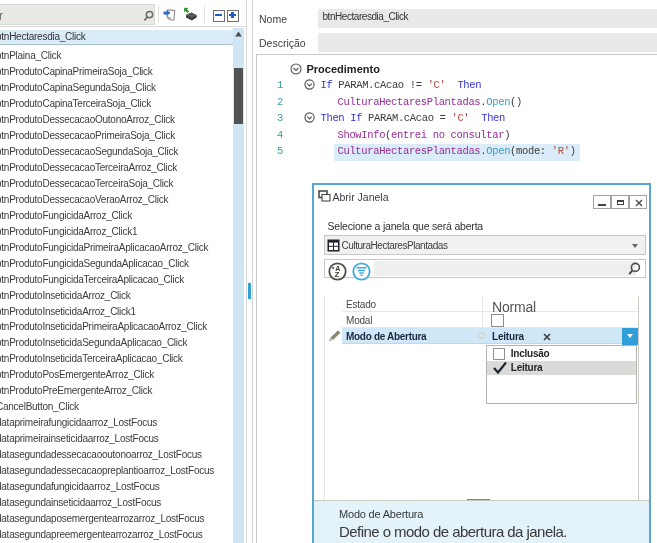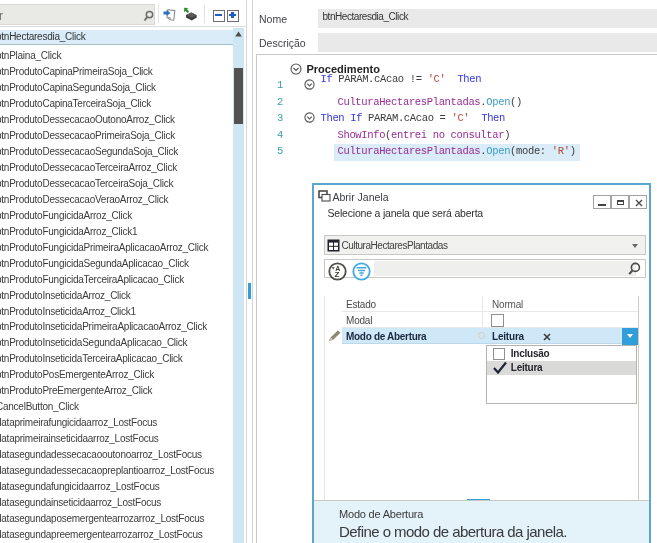--- a/index.html
+++ b/index.html
@@ -42,21 +42,21 @@
 #dialog *{box-sizing:border-box;}
 .d{position:absolute;}
 .winbtn{top:9.5px;width:18px;height:14px;border:1px solid #a2a2a2;background:#fff;}
 #combo{left:10px;top:50px;width:322px;height:20px;background:#f1f1ef;border:1px solid #c7c7c5;}
 #srchrow{left:10px;top:74.3px;width:322px;height:19px;background:#fff;border:1px solid #c7c7c5;}
 #srchin{position:absolute;left:49px;top:1px;width:262px;height:15px;background:#efefed;}
 #ghead{left:10.5px;top:94.5px;width:313.5px;height:16px;background:#efefed;border-bottom:1px solid #dadad8;}
 #ghead span{position:absolute;left:21px;top:1.5px;font-size:12px;letter-spacing:-0.2px;color:#6f6f6f;}
 .grow{left:28.5px;width:295.5px;height:16px;border-bottom:1px solid #e8e8e6;background:#fff;}
 .grow .lab{position:absolute;left:4px;top:2.5px;font-size:10px;letter-spacing:-0.2px;color:#484848;}
-.grow .val{position:absolute;left:150px;top:2.5px;font-size:10px;letter-spacing:-0.2px;color:#555;}
+.grow .val{position:absolute;left:150px;top:2.5px;font-size:14px;letter-spacing:-0.2px;color:#555;}
 .cdiv{position:absolute;left:140px;top:0;width:1px;height:100%;background:#e8e8e6;}
 #gridright{left:324px;top:110.5px;width:1px;height:205px;background:#ccccc4;}
 #gridleft{left:10.5px;top:110.5px;width:1px;height:205px;background:#e6e6e4;}
 #ddown{left:172.8px;top:160px;width:151px;height:58.5px;background:#fff;border:1px solid #b3b3b1;}
 .ditem{position:absolute;left:0;width:149px;height:14px;}
 .ditem .cb{position:absolute;left:5.8px;top:1.4px;width:11.5px;height:11.5px;border:1px solid #919191;background:#fff;}
 .ditem .dl{position:absolute;left:23.5px;top:1.2px;font-size:10px;letter-spacing:-0.25px;font-weight:600;color:#26262b;}
 #descarea{left:0;top:315px;width:335.5px;height:43px;background:#e4f2fa;border-top:1.5px solid #c9c9c1;}
 </style></head>
 <body>
@@ -155,21 +155,21 @@
 <div class="lnum mono" style="left:263px;top:128.8px">4</div>
 <div class="lnum mono" style="left:263px;top:145.4px">5</div>
 <svg class="abs" style="left:304px;top:79px" width="11" height="11" viewBox="0 0 12 12">
     <circle cx="6" cy="6" r="5" fill="none" stroke="#555" stroke-width="1.2"></circle>
     <path d="M3.5 5 L6 7.5 L8.5 5" fill="none" stroke="#555" stroke-width="1.2"></path>
   </svg>
 <svg class="abs" style="left:304px;top:112.2px" width="11" height="11" viewBox="0 0 12 12">
     <circle cx="6" cy="6" r="5" fill="none" stroke="#555" stroke-width="1.2"></circle>
     <path d="M3.5 5 L6 7.5 L8.5 5" fill="none" stroke="#555" stroke-width="1.2"></path>
   </svg>
-<div class="cline mono" style="left:320.5px;top:73px"><span class="kw">If</span><span class="pl"> PARAM.cAcao != </span><span class="st">'C'</span><span class="kw">  Then</span></div>
+<div class="cline mono" style="left:320.5px;top:79px"><span class="kw">If</span><span class="pl"> PARAM.cAcao != </span><span class="st">'C'</span><span class="kw">  Then</span></div>
 <div class="cline mono" style="left:337.5px;top:95.6px"><span class="id">CulturaHectaresPlantadas</span><span class="pl">.</span><span class="op">Open</span><span class="pl">()</span></div>
 <div class="cline mono" style="left:320.5px;top:112.2px"><span class="kw">Then If</span><span class="pl"> PARAM.cAcao = </span><span class="st">'C'</span><span class="kw">  Then</span></div>
 <div class="cline mono" style="left:337.5px;top:128.8px"><span class="id">ShowInfo</span><span class="pl">(</span><span class="id">entrei no consultar</span><span class="pl">)</span></div>
 <div class="cline mono" style="left:337.5px;top:145.4px"><span class="id">CulturaHectaresPlantadas</span><span class="pl">.</span><span class="op">Open</span><span class="pl">(mode: </span><span class="st">'R'</span><span class="pl">)</span></div>
 
 <div class="abs" id="dialog">
   <svg class="d" style="left:4.5px;top:5px" width="13" height="12" viewBox="0 0 13 12">
     <rect x="1" y="1" width="8" height="6.5" fill="none" stroke="#4a4a4a" stroke-width="1.6"></rect>
     <rect x="4" y="4.5" width="8" height="6.5" fill="#fff" stroke="#4a4a4a" stroke-width="1.1"></rect>
   </svg>
@@ -178,21 +178,21 @@
       <div class="d" style="left:4px;top:8px;width:8px;height:2px;background:#444"></div>
     </div>
   <div class="d winbtn" style="left:297.5px">
       <div class="d" style="left:4.5px;top:4px;width:7px;height:5.5px;border:1.5px solid #444;border-top-width:2px"></div>
     </div>
   <div class="d winbtn" style="left:315.5px">
       <svg style="position:absolute;left:4.5px;top:3.5px" width="8" height="8" viewBox="0 0 8 8">
         <path d="M1 1 L7 7 M7 1 L1 7" stroke="#4a4a4a" stroke-width="1.4"></path>
       </svg>
     </div>
-  <div class="d" style="left:14px;top:22px;font-size:10.5px;letter-spacing:-0.2px;color:#303030">Selecione a janela que será aberta</div>
+  <div class="d" style="left:14px;top:35px;font-size:10.5px;letter-spacing:-0.2px;color:#303030">Selecione a janela que será aberta</div>
   <div class="d" id="combo">
     <svg class="d" style="left:2.5px;top:2.5px" width="13" height="13" viewBox="0 0 13 13">
       <rect x="0.5" y="0.5" width="12" height="12" fill="#23232d"></rect>
       <rect x="2" y="3.6" width="4" height="3.2" fill="#fff"></rect>
         <rect x="7" y="3.6" width="4" height="3.2" fill="#fff"></rect>
       <rect x="2" y="7.8" width="4" height="3.2" fill="#fff"></rect>
         <rect x="7" y="7.8" width="4" height="3.2" fill="#fff"></rect>
     </svg>
     <span class="d" style="left:17px;top:4px;font-size:10px;color:#3f3f3f;letter-spacing:-0.45px">CulturaHectaresPlantadas</span>
     <svg class="d" style="left:307px;top:8px" width="6" height="4" viewBox="0 0 6 4">

